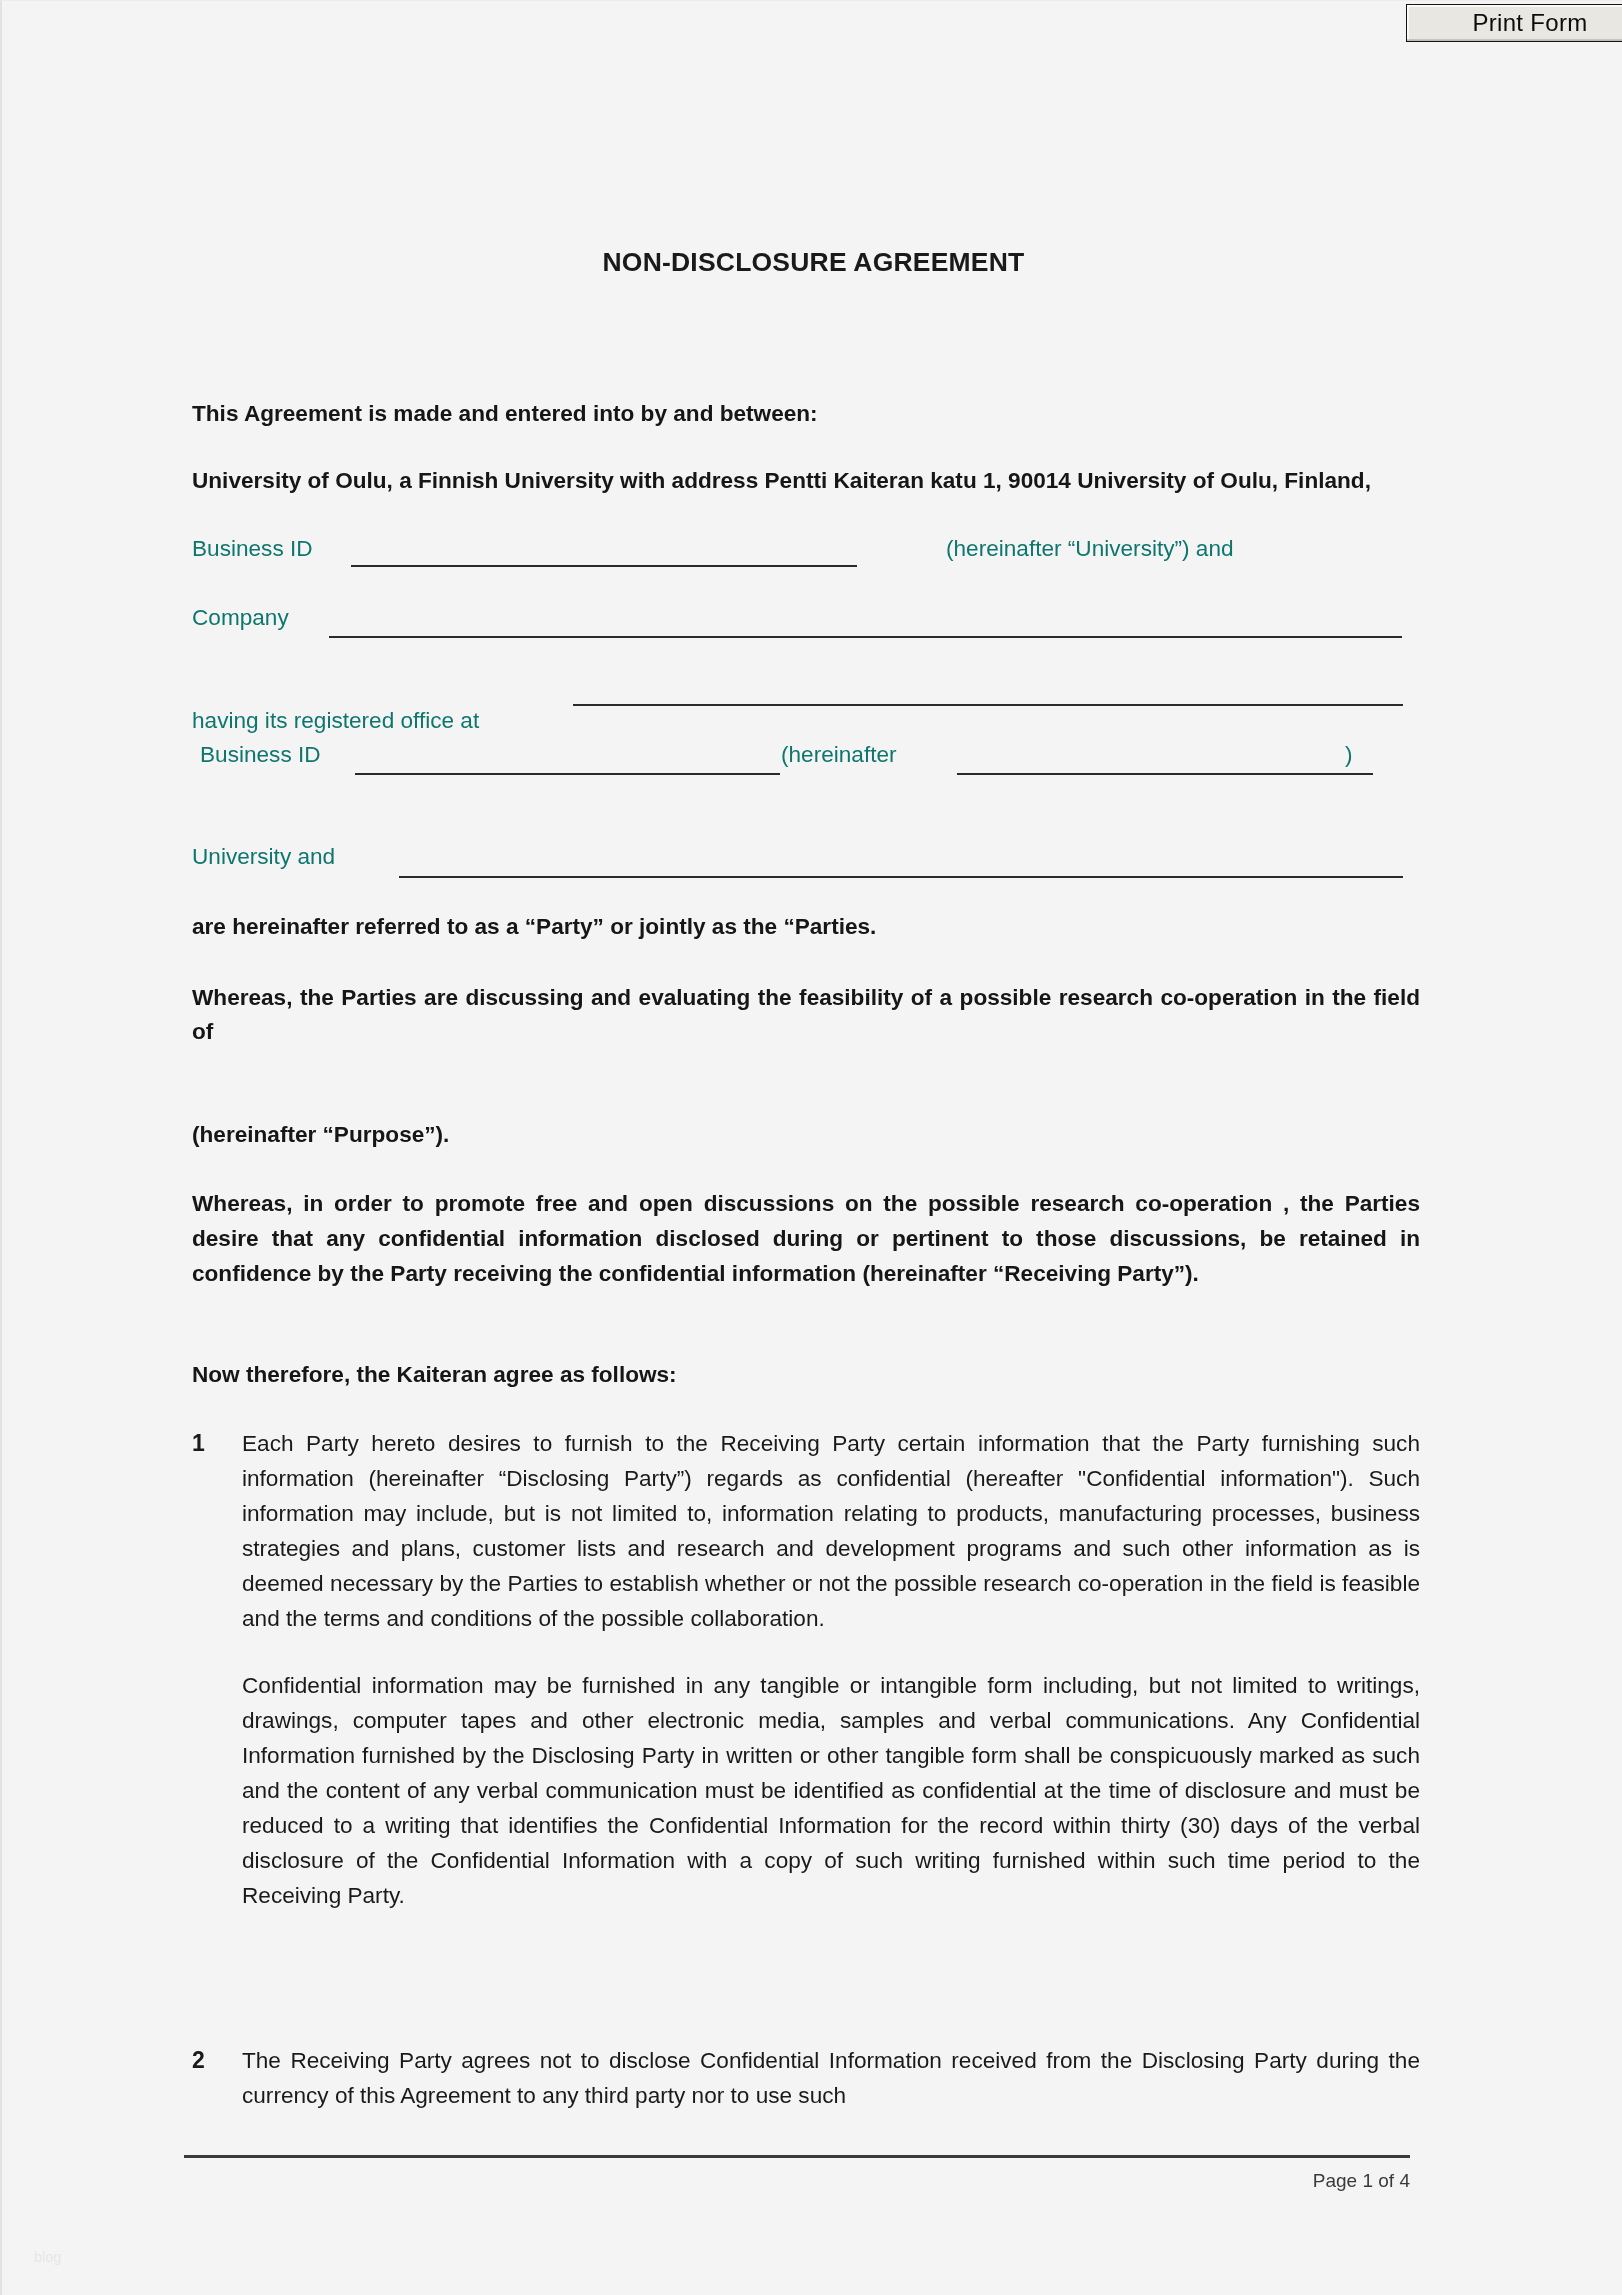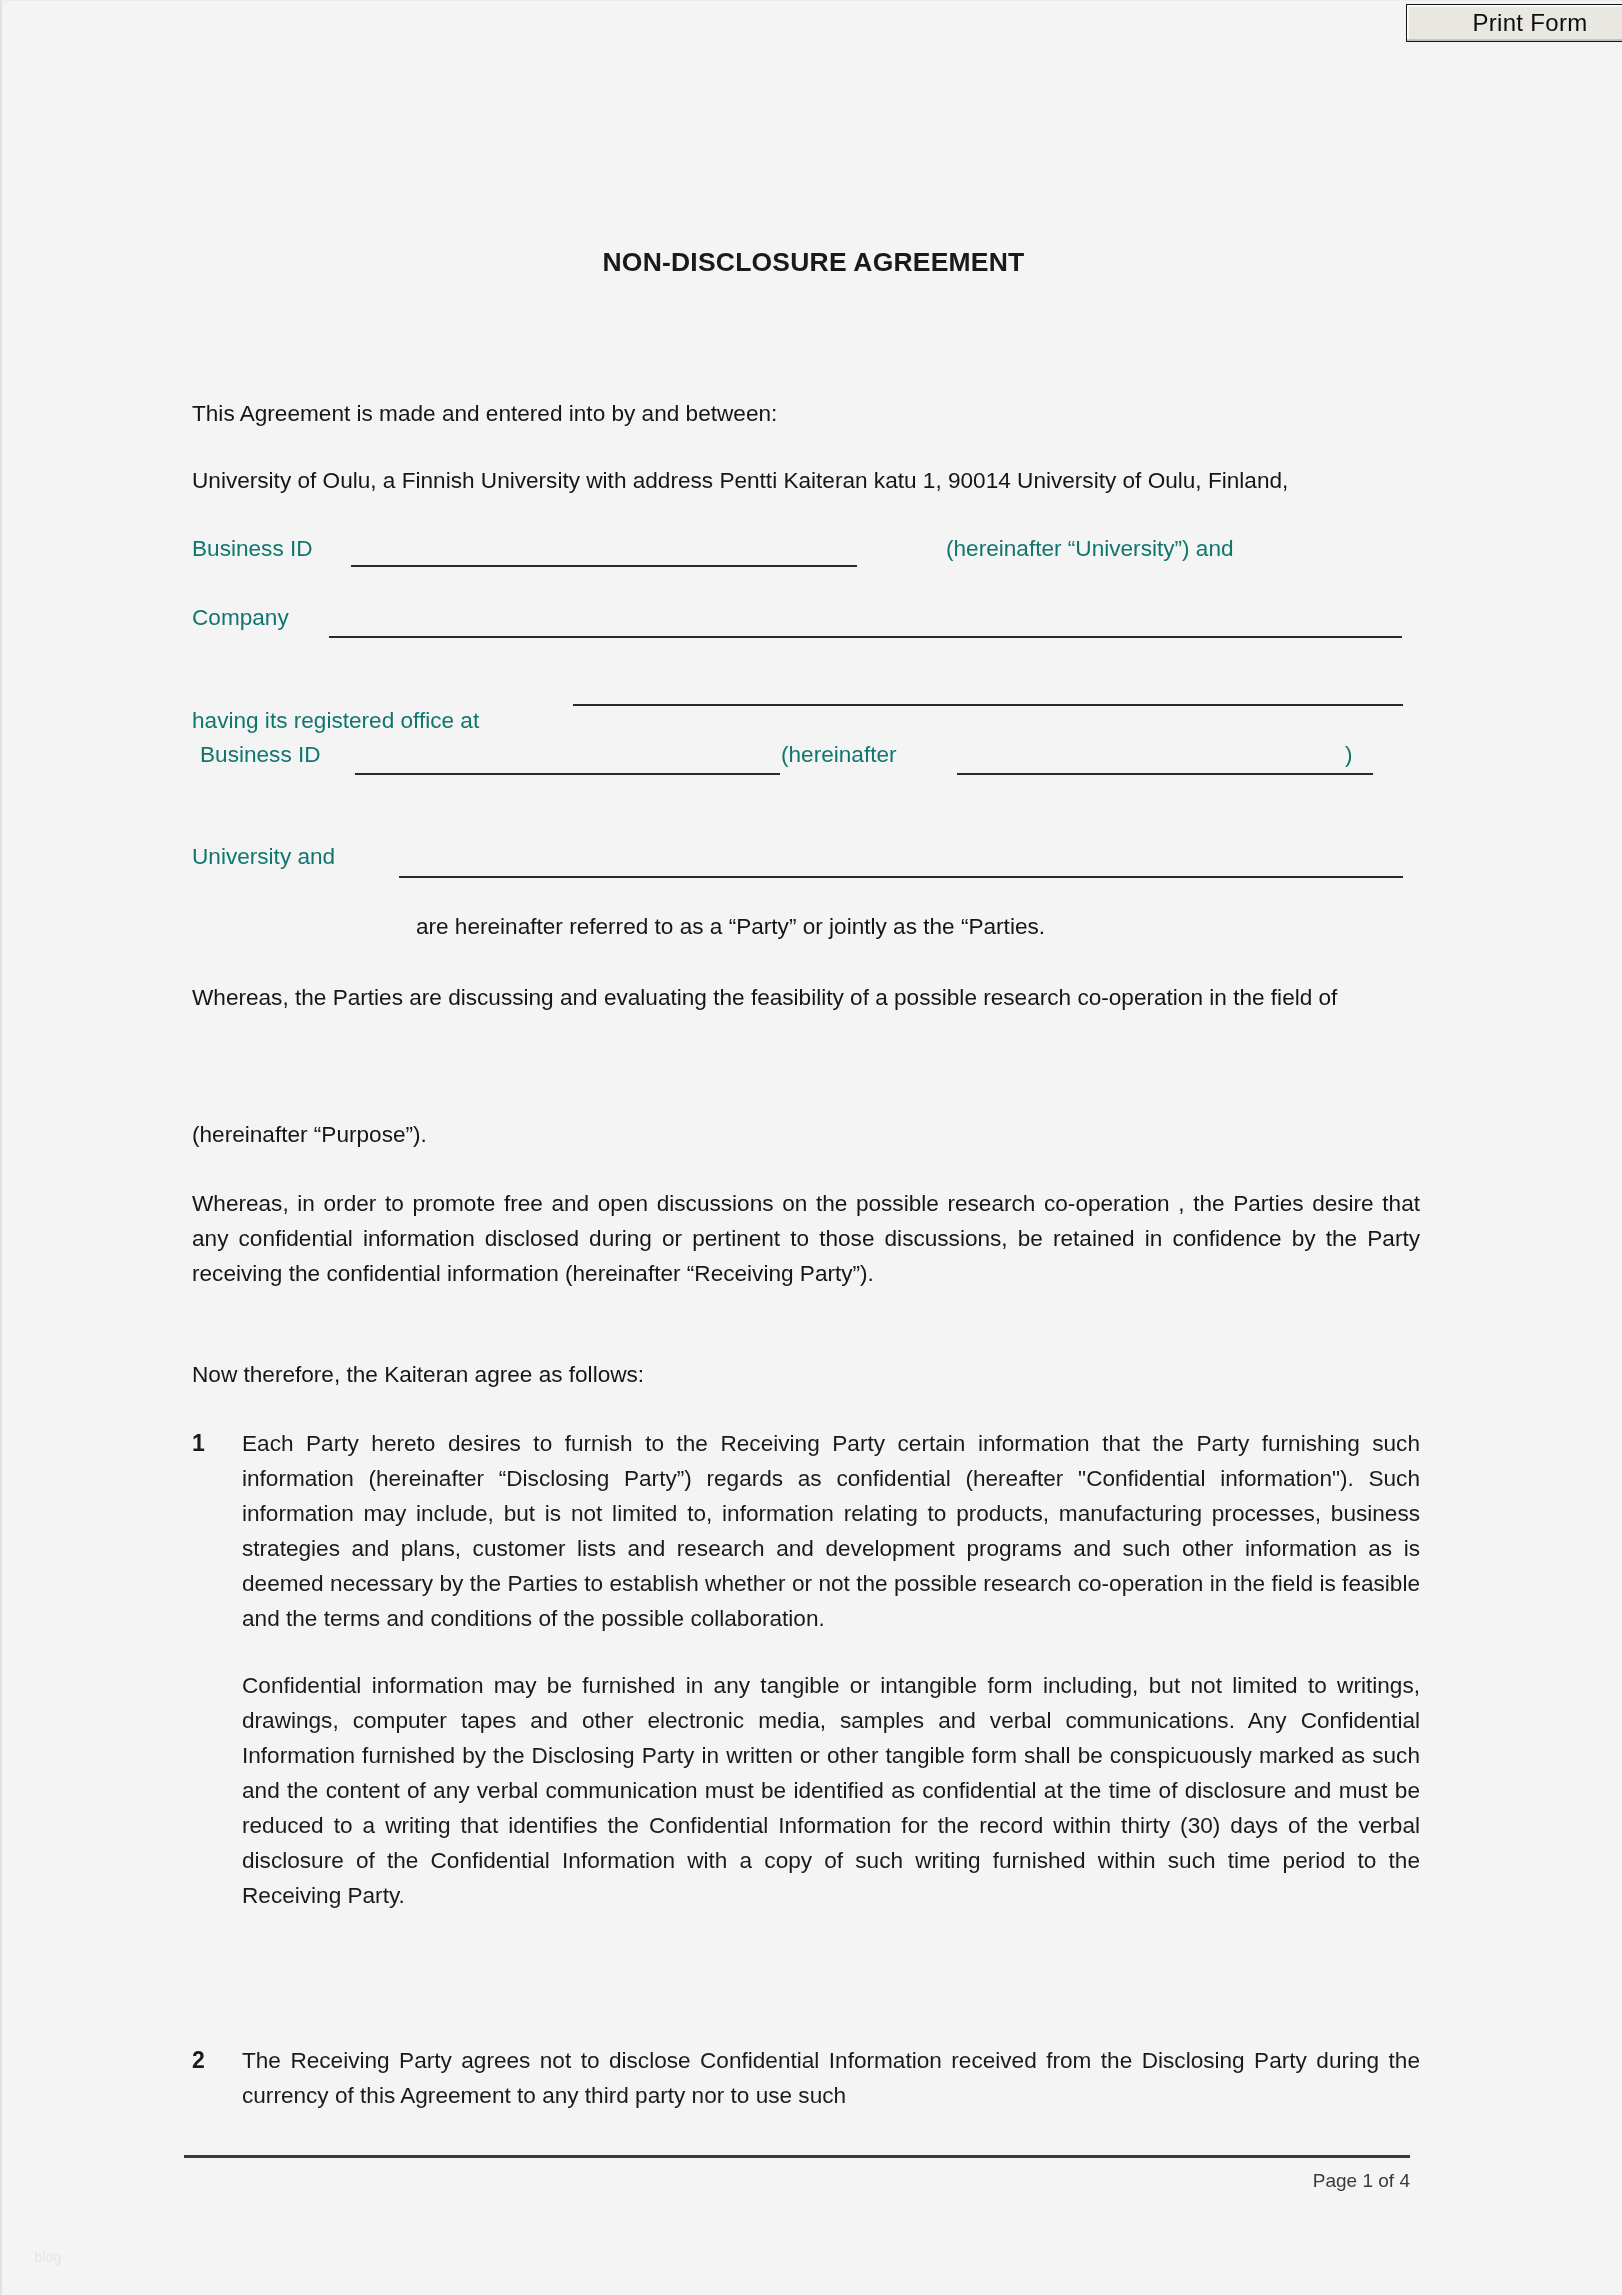--- a/index.html
+++ b/index.html
@@ -60,20 +60,21 @@
     letter-spacing: 0.2px;
   }
 
   .blk {
     position: absolute;
     left: 190px;
     width: 1038px;
     font-size: 22.6px;
     line-height: 34px;
     color: #161616;
+    font-weight: bold;
   }
   .blk.just { text-align: justify; text-align-last: left; }
 
   
   .clause {
     position: absolute;
     left: 190px;
     width: 1038px;
     font-size: 22.6px;
     line-height: 35px;
@@ -167,21 +168,21 @@
 
     <div class="lbl" style="left:198px; top:738px;">Business ID</div>
     <div class="rule" style="left:353px; top:772px; width:425px;"></div>
     <div class="lbl" style="left:779px; top:738px;">(hereinafter</div>
     <div class="rule" style="left:955px; top:772px; width:416px;"></div>
     <div class="lbl" style="left:1343px; top:738px;">)</div>
 
     <div class="lbl" style="left:190px; top:840px;">University  and</div>
     <div class="rule" style="left:397px; top:875px; width:1004px;"></div>
 
-    <div class="blk" style="top:909px; width:1077px;text-align:center;">are hereinafter referred to as a “Party” or jointly as the “Parties.</div>
+    <div class="blk" style="top:909px; width:1077px;">are hereinafter referred to as a “Party” or jointly as the “Parties.</div>
 
     <div class="blk just" style="top:980px; width:1228px;">Whereas, the Parties are discussing and evaluating the feasibility of a possible research co-operation in the field of</div>
 
     <div class="blk" style="top:1117px;">(hereinafter “Purpose”).</div>
 
     <div class="blk just" style="top:1185px; width:1228px; line-height:35px;">Whereas, in order to promote free and open discussions on the possible research co-operation , the Parties desire that any confidential information disclosed during or pertinent to those discussions, be retained in confidence by the Party receiving the  confidential information (hereinafter “Receiving Party”).</div>
 
     <div class="blk" style="top:1357px;">Now therefore, the Kaiteran agree as follows:</div>
 
     <div class="clause" style="top:1425px; width:1228px;">

